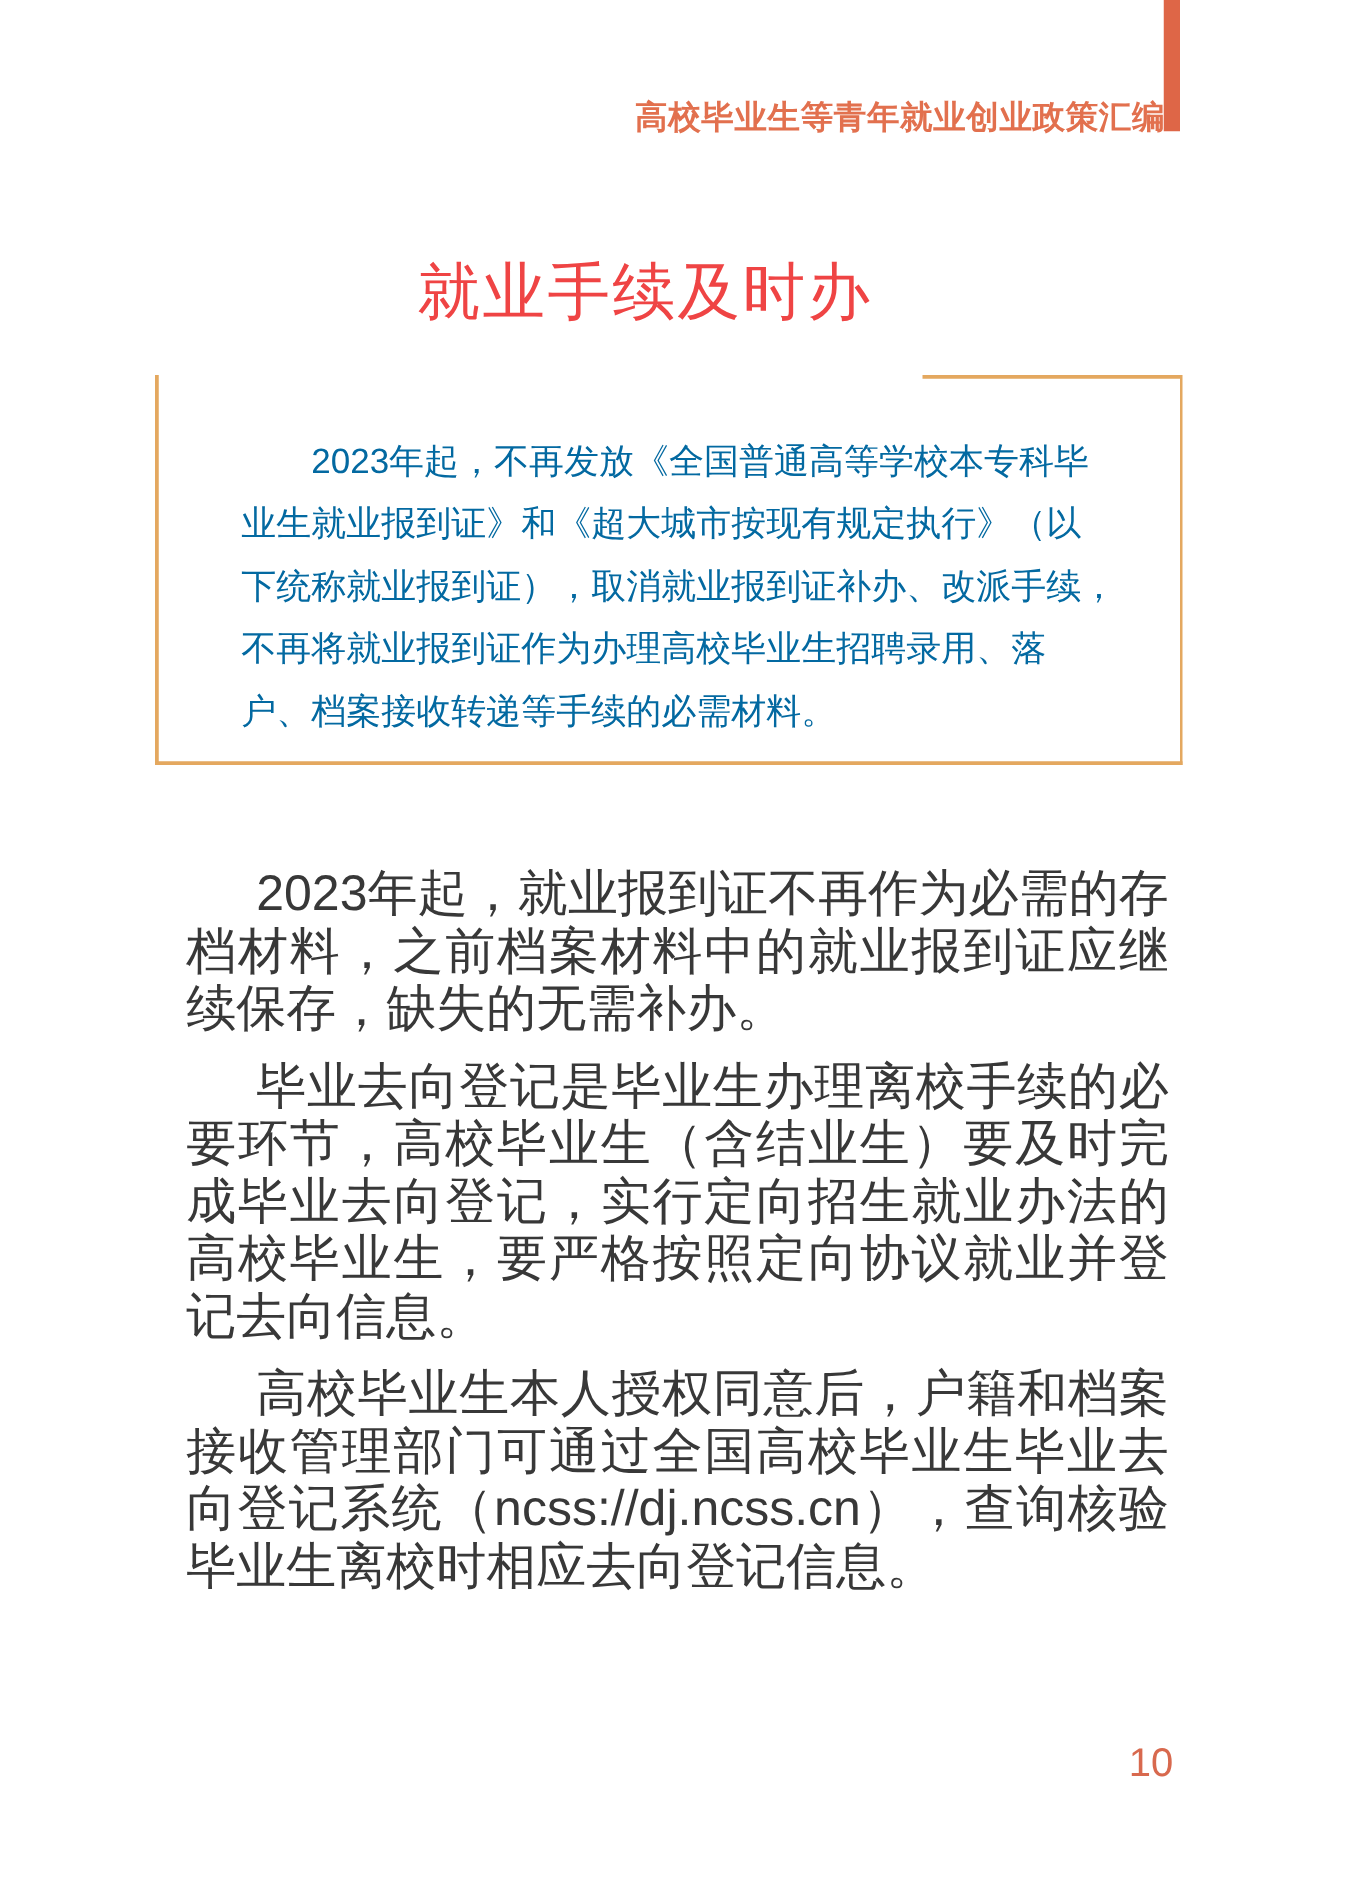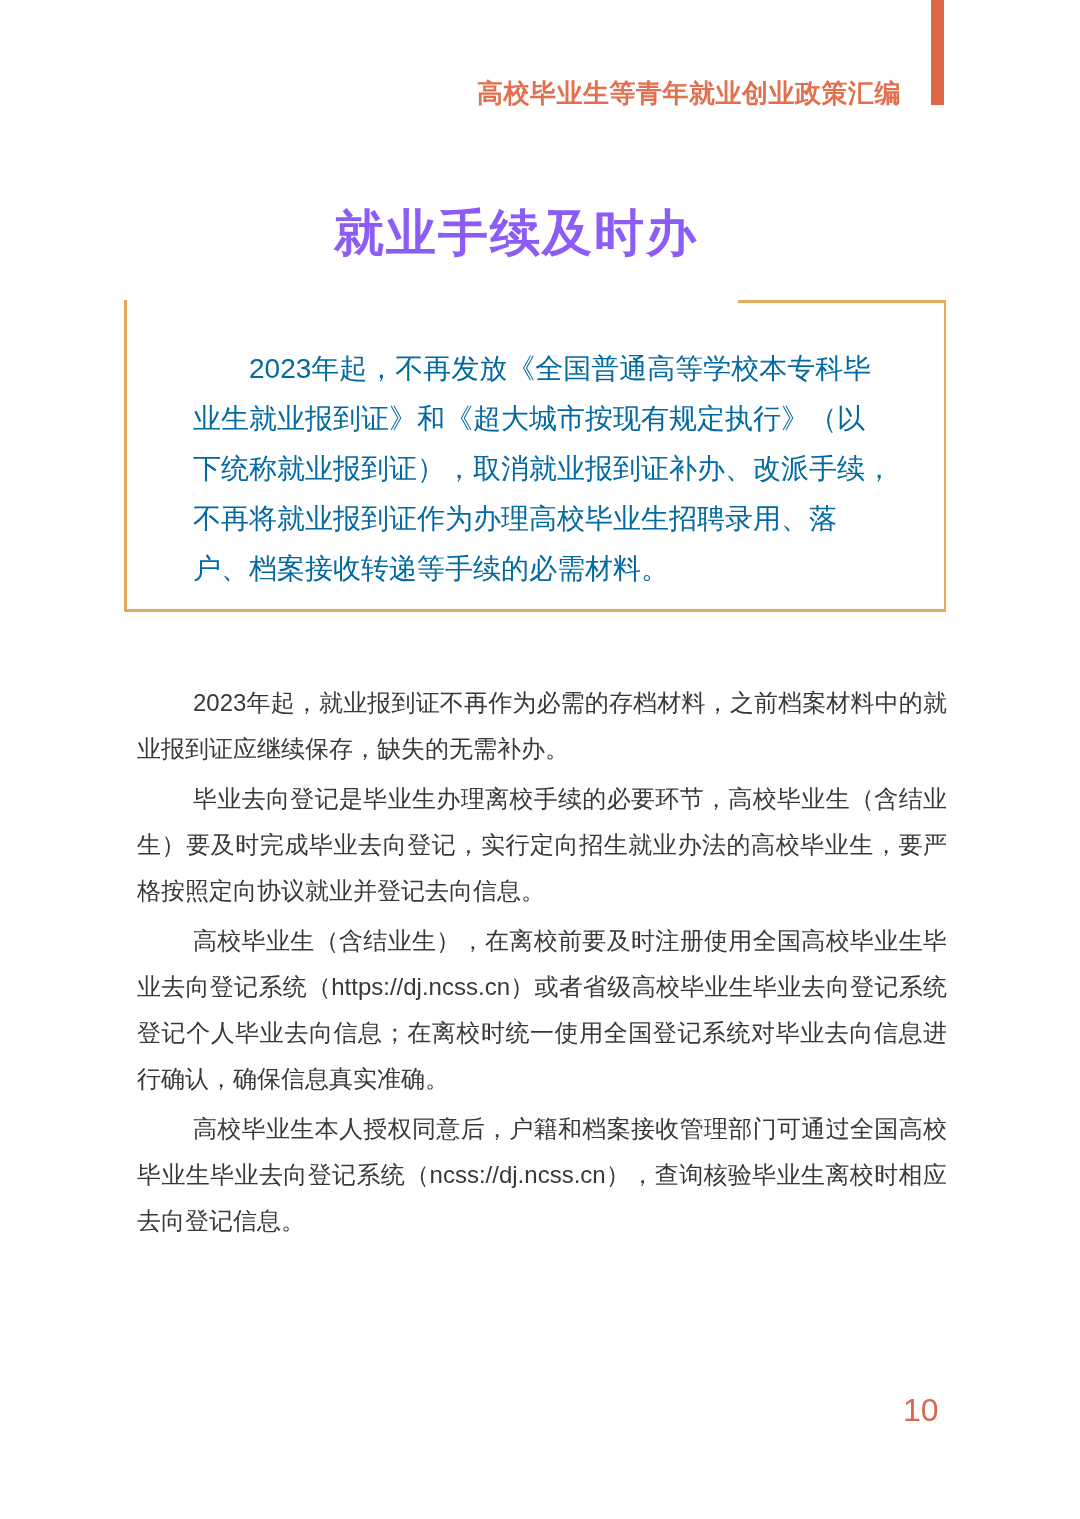--- a/index.html
+++ b/index.html
@@ -9,21 +9,21 @@
     background: #ffffff;
     position: relative;
     overflow: hidden;
     font-family: "Liberation Sans", sans-serif;
   }
 
   
   .header-title {
     position: absolute;
     top: 76px;
-    right: 179px;
+    right: 148px;
     font-size: 26px;
     font-weight: bold;
     color: #E2704E;
     letter-spacing: 0.5px;
     white-space: nowrap;
   }
   .header-bar {
     position: absolute;
     top: 0;
     left: 931px;
@@ -33,22 +33,22 @@
   }
 
   
   .page-title {
     position: absolute;
     top: 200px;
     left: 0;
     width: 1032px;
     text-align: center;
     font-size: 50px;
-    font-weight: bold;
-    color: #8b5cf6;
+    font-weight: normal;
+    color: #ef4444;
     letter-spacing: 2px;
   }
 
   
   .callout {
     position: absolute;
     top: 300px;
     left: 124px;
     width: 822px;
     height: 312px;
@@ -75,22 +75,22 @@
   .cline.indent { text-indent: 56px; }
 
   
   .body-text {
     position: absolute;
     top: 676px;
     left: 133px;
     width: 818px;
   }
   .para {
-    margin: 4px;
-    font-size: 24px;
+    margin: 16px;
+    font-size: 40px;
     line-height: 46px;
     color: #383838;
     text-align: justify;
     word-break: break-all;
     text-indent: 56px;
   }
 
   
   .page-number {
     position: absolute;
@@ -115,17 +115,16 @@
   <div class="cline indent">2023年起，不再发放《全国普通高等学校本专科毕</div>
   <div class="cline">业生就业报到证》和《超大城市按现有规定执行》（以</div>
   <div class="cline">下统称就业报到证），取消就业报到证补办、改派手续，</div>
   <div class="cline">不再将就业报到证作为办理高校毕业生招聘录用、落</div>
   <div class="cline">户、档案接收转递等手续的必需材料。</div>
 </div>
 
 <div class="body-text">
   <p class="para">2023年起，就业报到证不再作为必需的存档材料，之前档案材料中的就业报到证应继续保存，缺失的无需补办。</p>
   <p class="para">毕业去向登记是毕业生办理离校手续的必要环节，高校毕业生（含结业生）要及时完成毕业去向登记，实行定向招生就业办法的高校毕业生，要严格按照定向协议就业并登记去向信息。</p>
-  <p class="para">高校毕业生（含结业生），在离校前要及时注册使用全国高校毕业生毕业去向登记系统（https://dj.ncss.cn）或者省级高校毕业生毕业去向登记系统登记个人毕业去向信息；在离校时统一使用全国登记系统对毕业去向信息进行确认，确保信息真实准确。</p>
   <p class="para">高校毕业生本人授权同意后，户籍和档案接收管理部门可通过全国高校毕业生毕业去向登记系统（ncss://dj.ncss.cn），查询核验毕业生离校时相应去向登记信息。</p>
 </div>
 
 <div class="page-number">10</div>
 
 </body></html>

